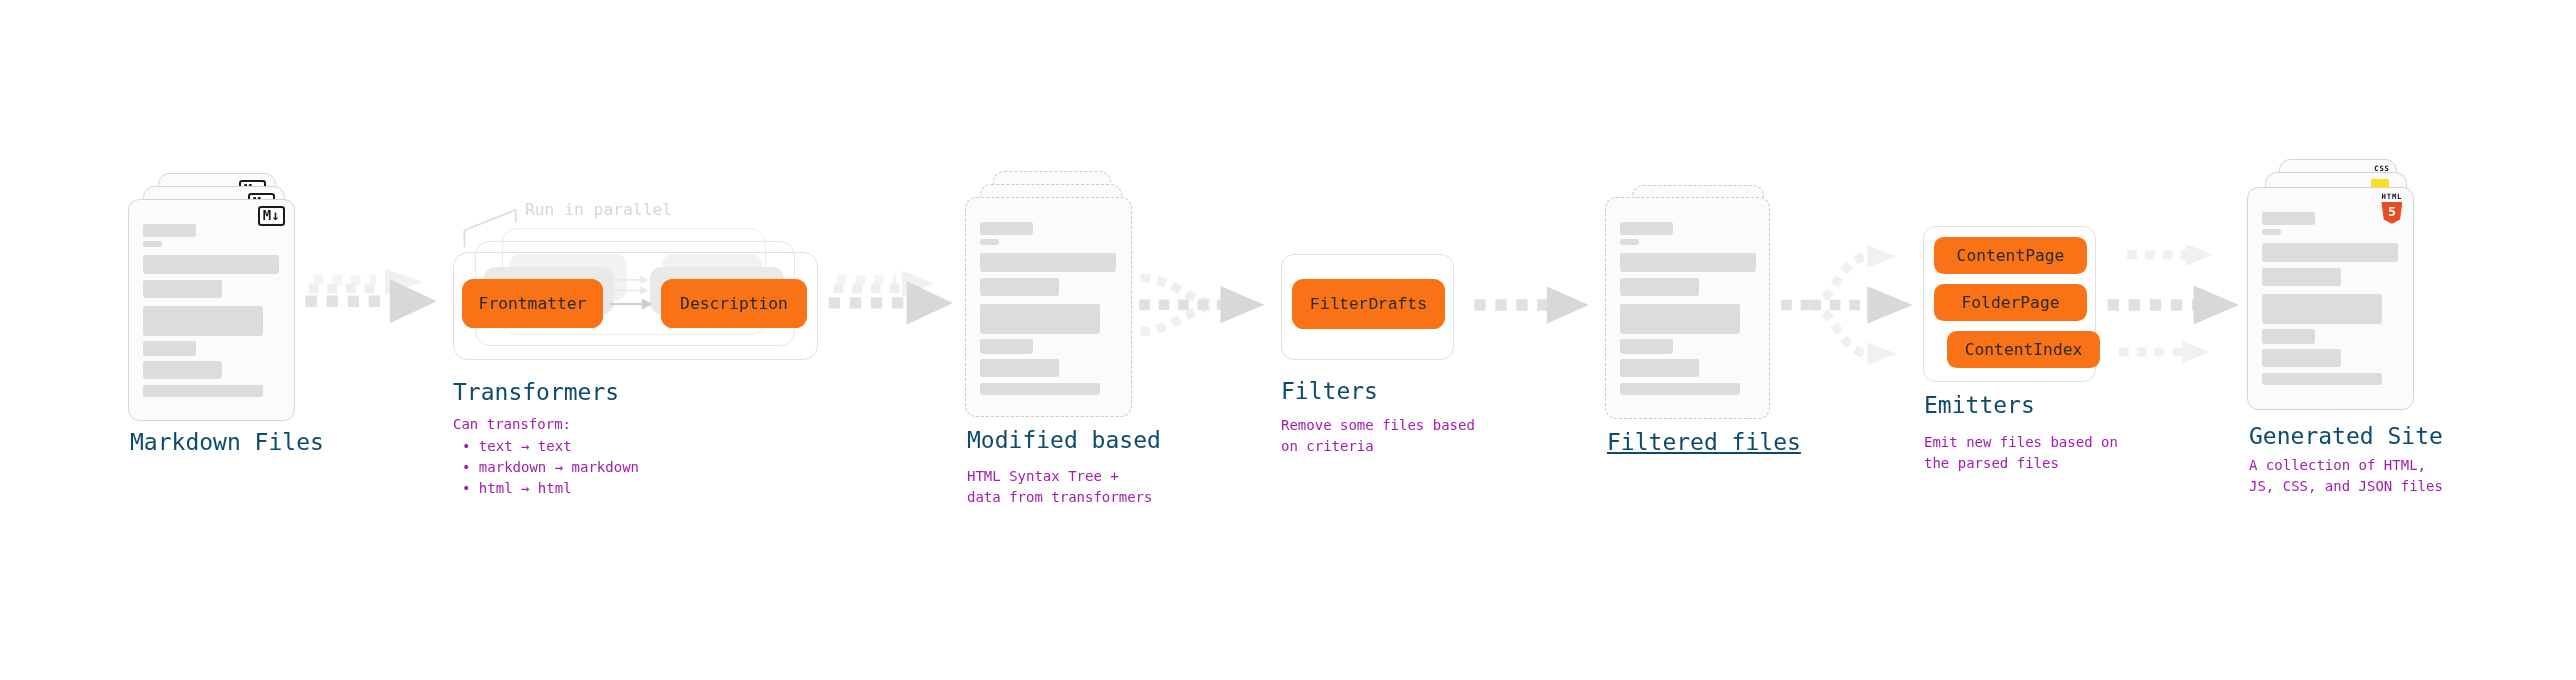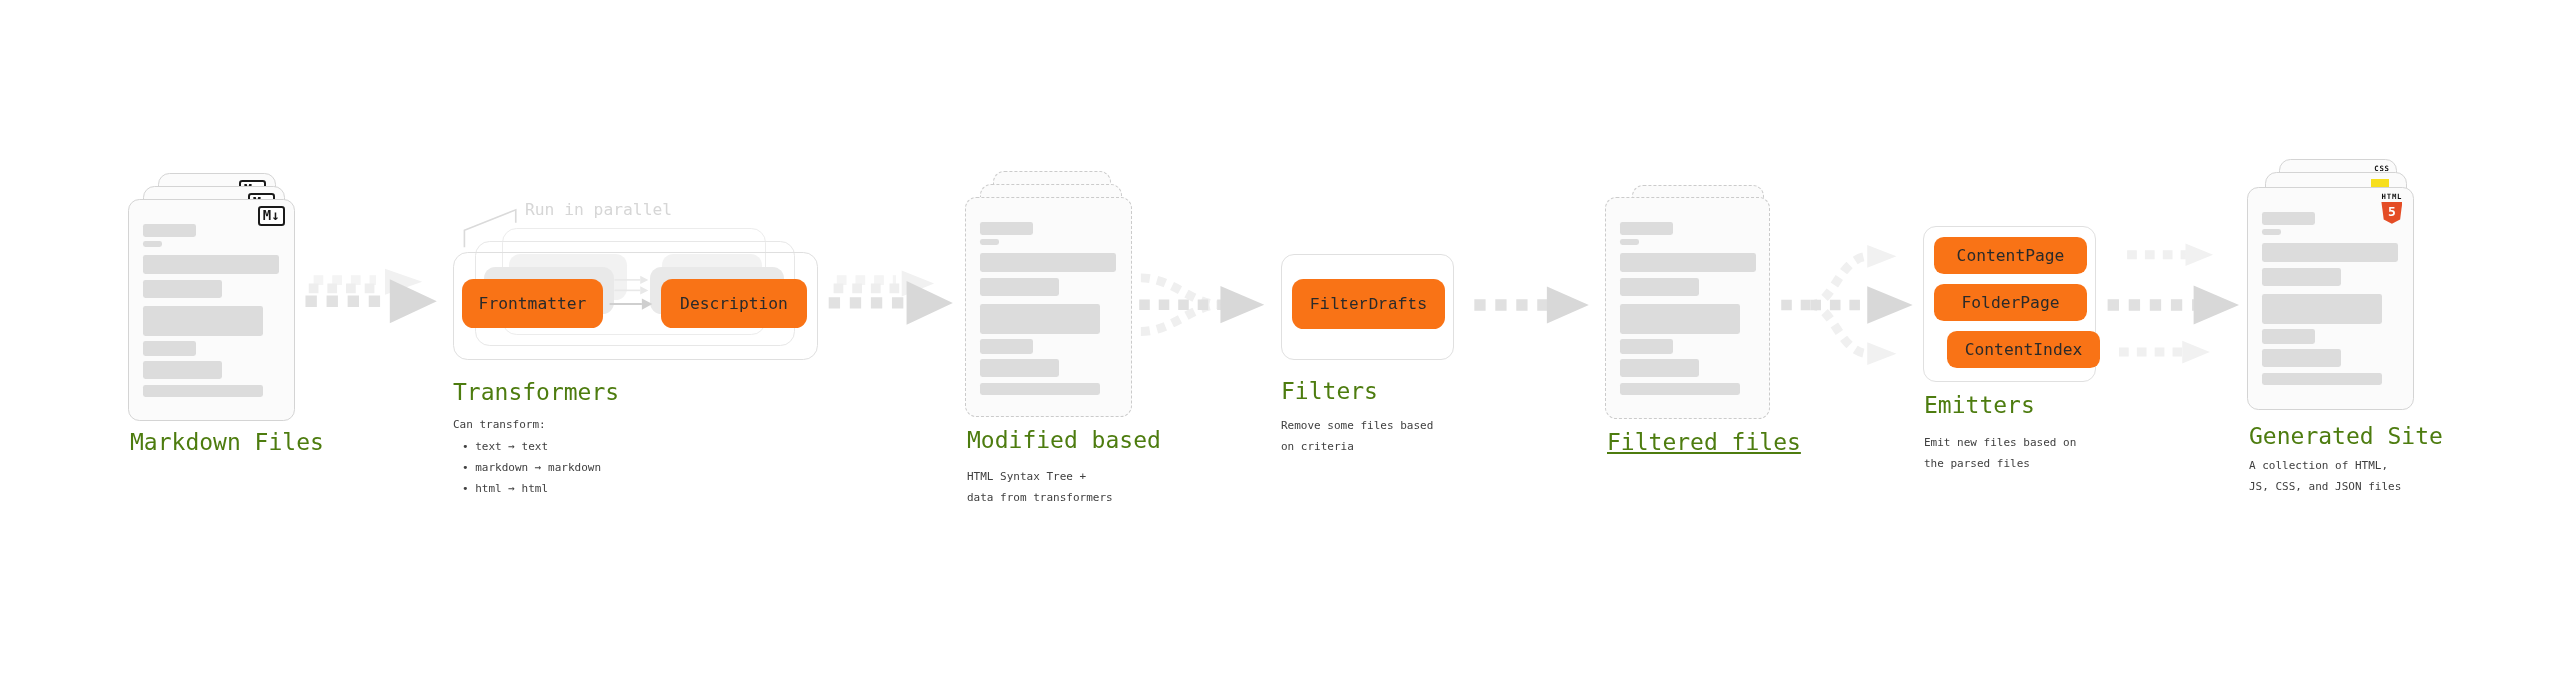--- a/index.html
+++ b/index.html
@@ -9,22 +9,22 @@
   }
   .abs{position:absolute;}
   
   .file-card{position:absolute;background:#fbfbfb;border:1.6px solid #d4d4d4;border-radius:11.4px;box-sizing:border-box;}
   .file-card.dashed{border:1.6px dashed #cbcbcb;}
   .doc-body{position:absolute;inset:0;overflow:hidden;border-radius:9.8px;}
   .doc-bar{position:absolute;left:14px;background:#dcdcdc;border-radius:2.4px;}
   .md-badge{position:absolute;top:5.7px;right:9px;border:2.4px solid #1a1a1a;border-radius:3.3px;background:#fff;
     color:#1a1a1a;font-weight:bold;font-size:14px;line-height:14.6px;padding:0.8px 3.3px;}
   
-  .group-label{position:absolute;font-size:23px;font-weight:500;color:#4d7c0f;white-space:nowrap;line-height:26px;}
-  .sub-block{position:absolute;font-size:11px;color:#404040;line-height:21px;white-space:nowrap;}
+  .group-label{position:absolute;font-size:23px;font-weight:500;color:#0c4a6e;white-space:nowrap;line-height:26px;}
+  .sub-block{position:absolute;font-size:14px;color:#a21caf;line-height:21px;white-space:nowrap;}
   .faint-label{position:absolute;font-size:16.3px;color:#d6d6d6;white-space:nowrap;}
   
   .frame-box{position:absolute;border:1.6px solid #e0e0e0;border-radius:14.6px;box-sizing:border-box;background:transparent;}
   .pill{position:absolute;background:#f97316;border-radius:11.4px;display:flex;align-items:center;justify-content:center;
     font-size:16.3px;color:#2a2a2a;white-space:nowrap;}
   .pill.ghost1{background:#e9e9e9;}
   .pill.ghost2{background:#f2f2f2;}
   svg{position:absolute;overflow:visible;}
   
   .html5-logo{position:absolute;top:4.9px;right:10.6px;width:21px;text-align:center;}

